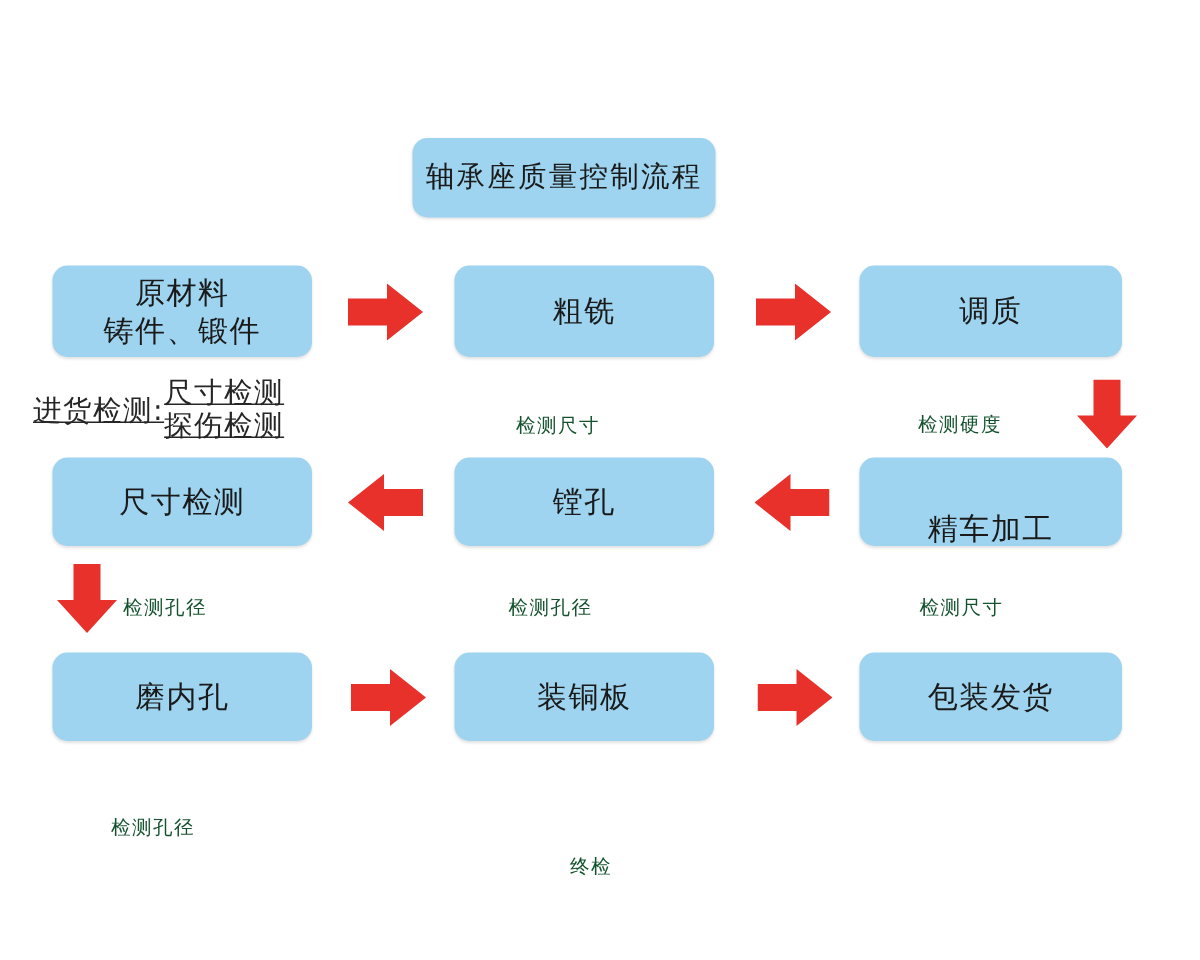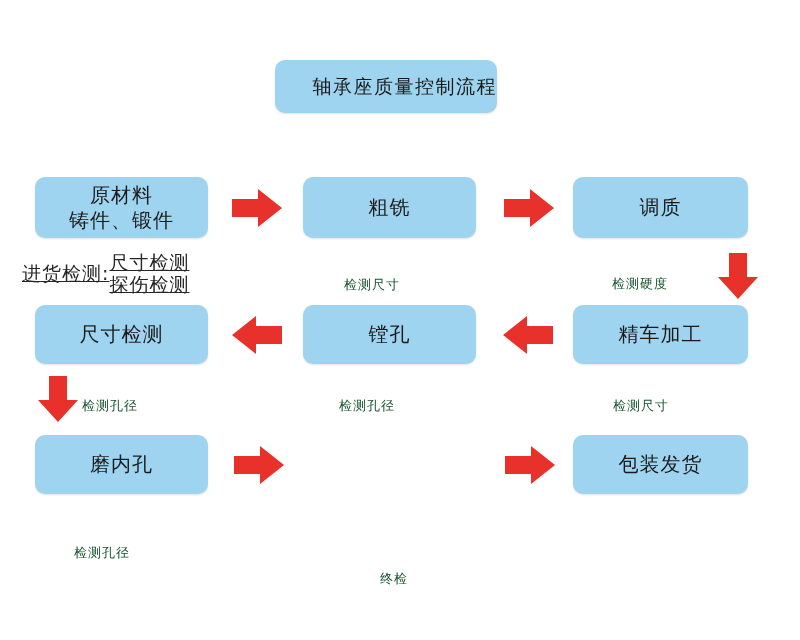--- a/index.html
+++ b/index.html
@@ -72,21 +72,21 @@
   .arrow {
     position: absolute;
   }
   .arrow svg { display: block; }
 </style>
 </head>
 <body>
 
 <div id="canvas">
 
-  <div class="pbox title" style="left:275px; top:60px; width:222px; height:53px;justify-content:flex-end;">
+  <div class="pbox title" style="left:275px; top:92px; width:202px; height:53px;">
     <span class="boxtext">轴承座质量控制流程</span>
   </div>
 
   <div class="pbox" style="left:35px; top:177px; width:173px; height:61px;">
     <span class="boxtext">原材料
 铸件、锻件</span>
   </div>
 
   <div class="pbox" style="left:573px; top:177px; width:175px; height:61px;">
     <span class="boxtext">调质</span>
@@ -131,21 +131,21 @@
   </div>
 
   <div class="pbox" style="left:35px; top:305px; width:173px; height:59px;">
     <span class="boxtext">尺寸检测</span>
   </div>
 
   <div class="pbox" style="left:303px; top:305px; width:173px; height:59px;">
     <span class="boxtext">镗孔</span>
   </div>
 
-  <div class="pbox" style="left:573px; top:305px; width:175px; height:59px;">
+  <div class="pbox" style="left:573px; top:305px; width:175px; height:59px;align-items:flex-end;">
     <span class="boxtext">精车加工</span>
   </div>
 
   <div class="arrow" style="left:503px; top:316px;">
     <svg width="50" height="38" viewBox="0 0 50 38" aria-hidden="true">
       <polygon points="50,10 24,10 24,0 0,19 24,38 24,28 50,28" fill="#e8312a"></polygon>
     </svg>
   </div>
 
   <div class="arrow" style="left:232px; top:316px;">
@@ -169,20 +169,23 @@
   </div>
 
   <div class="caption" style="left:613px; top:383px;">
     <span>检测尺寸</span>
   </div>
 
   <div class="pbox" style="left:35px; top:435px; width:173px; height:59px;">
     <span class="boxtext">磨内孔</span>
   </div>
 
+  <div class="pbox" style="left:303px; top:435px; width:173px; height:59px;">
+    <span class="boxtext">装铜板</span>
+  </div>
 
   <div class="pbox" style="left:573px; top:435px; width:175px; height:59px;">
     <span class="boxtext">包装发货</span>
   </div>
 
   <div class="arrow" style="left:234px; top:446px;">
     <svg width="50" height="38" viewBox="0 0 50 38" aria-hidden="true">
       <polygon points="0,10 26,10 26,0 50,19 26,38 26,28 0,28" fill="#e8312a"></polygon>
     </svg>
   </div>

